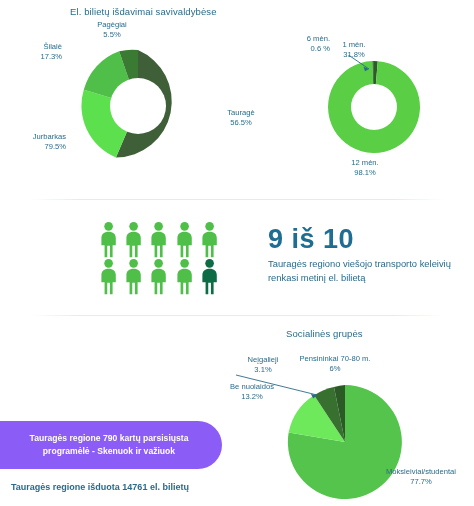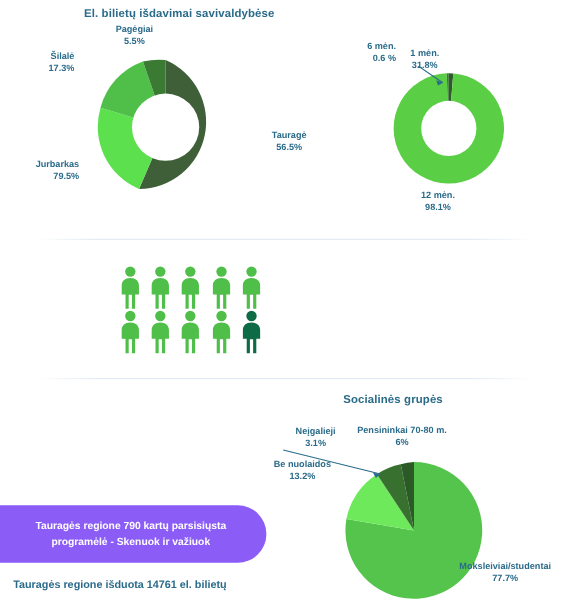--- a/index.html
+++ b/index.html
@@ -18,29 +18,29 @@
   .infographic {
     position: relative;
     width: 474px;
     height: 506px;
   }
   
   .sec { position: absolute; }
   .chart-title {
     position: absolute;
     font-size: 9.5px;
-    font-weight: 700;
+    font-weight: 400;
     color: #2a6b8a;
     letter-spacing: .1px;
     white-space: nowrap;
   }
   .lbl {
     position: absolute;
     font-size: 7.6px;
-    font-weight: 700;
+    font-weight: 400;
     color: #2a6b8a;
     line-height: 10px;
     white-space: nowrap;
   }
   .lbl.r { text-align: right; }
   .lbl.c { text-align: center; }
   .divider {
     position: absolute;
     left: 30px;
     width: 414px;
@@ -232,20 +232,24 @@
     <svg class="person" viewBox="0 0 24 36">
       <circle cx="12" cy="5.2" r="4.2" fill="#4fbf4a"></circle>
       <path d="M12 10.4 c-4.4 0-7 2.4-7 6.1 v7.2 h3.1 v11.6 h2.6 V24 h2.6 v11.3 h2.6 V23.7 H19 v-7.2 c0-3.7-2.6-6.1-7-6.1z" fill="#4fbf4a"></path>
     </svg>
     <svg class="person" viewBox="0 0 24 36">
       <circle cx="12" cy="5.2" r="4.2" fill="#0d6b45"></circle>
       <path d="M12 10.4 c-4.4 0-7 2.4-7 6.1 v7.2 h3.1 v11.6 h2.6 V24 h2.6 v11.3 h2.6 V23.7 H19 v-7.2 c0-3.7-2.6-6.1-7-6.1z" fill="#0d6b45"></path>
     </svg>
   </div>
 
+  <div class="bigstat">
+    <div class="num">9 iš 10</div>
+    <div class="desc">Tauragės regiono viešojo transporto keleivių renkasi metinį el. bilietą</div>
+  </div>
 
   <div class="divider" style="top:315px;"></div>
 
   <div class="sec" style="left:230px;top:320px;width:244px;height:186px;">
 
     <div class="chart-title" style="left:56px;top:8px;">Socialinės grupės</div>
 
     <div class="svgwrap" style="left:58px;top:385px;width:0;height:0;"></div>
 
     <div class="svgwrap" style="left:56px;top:63px;width:118px;height:118px;">

